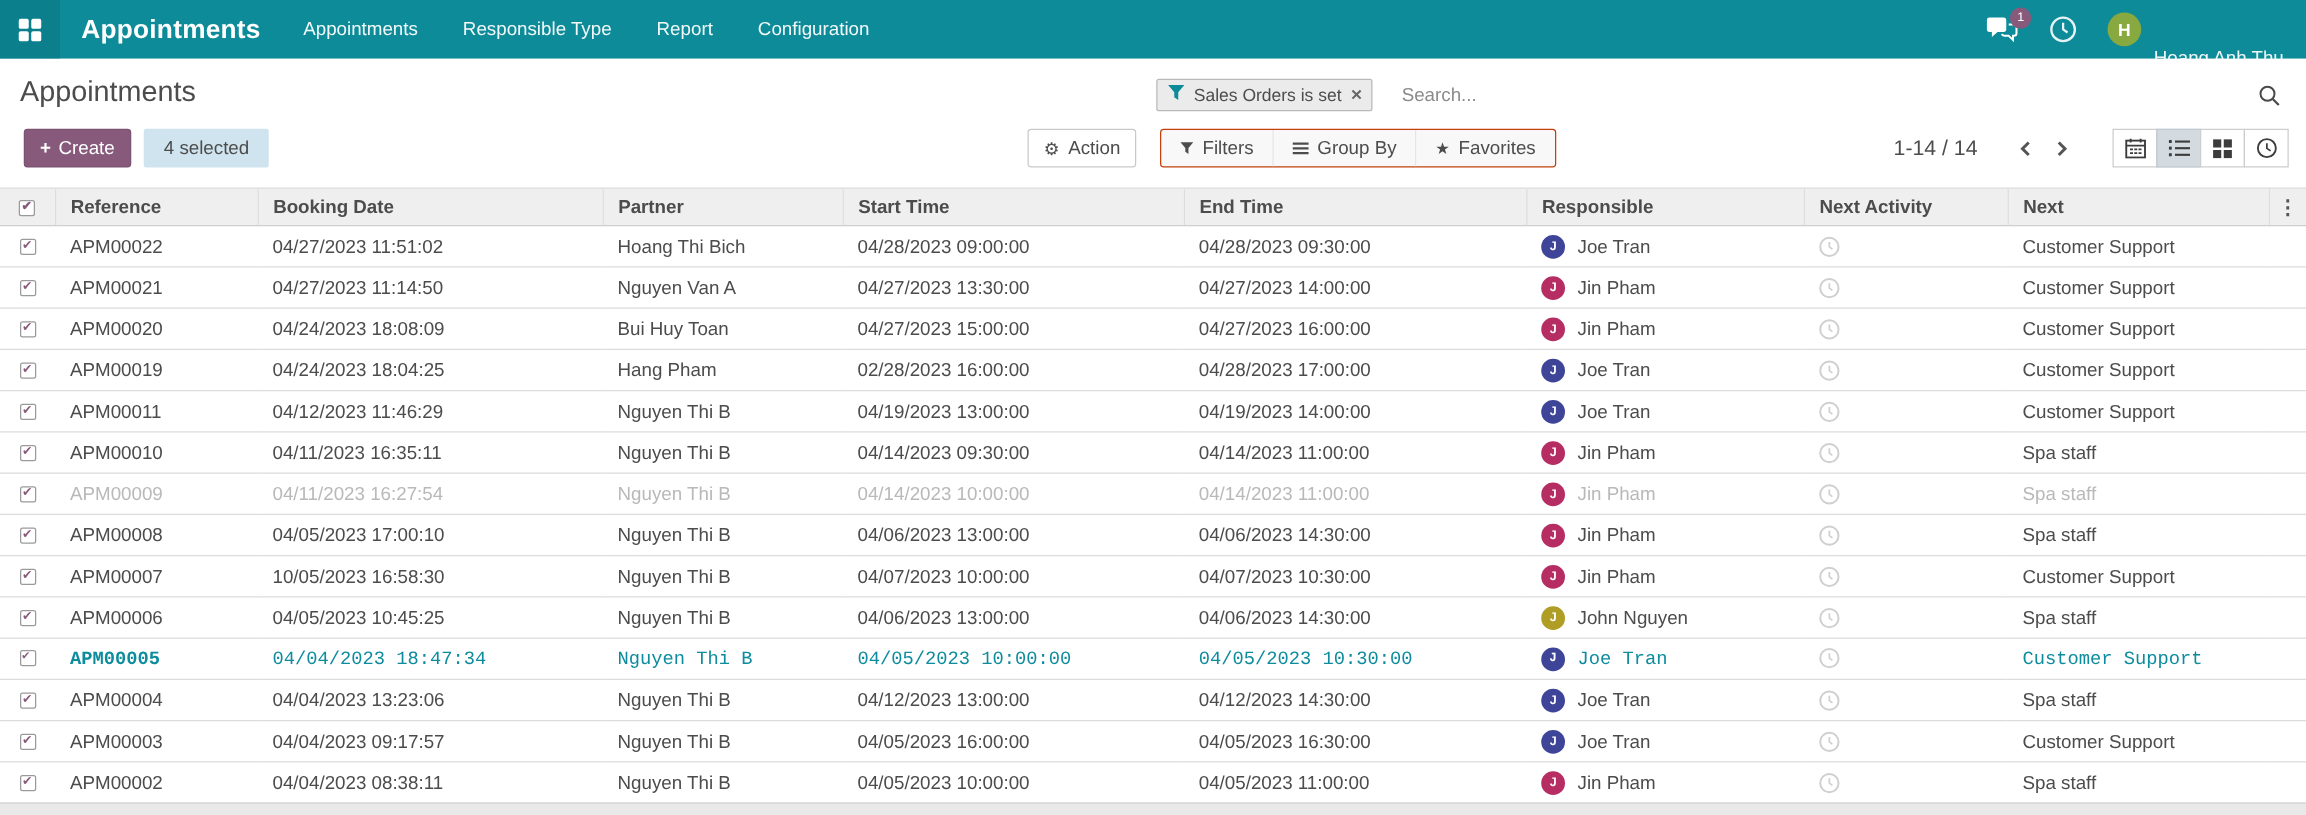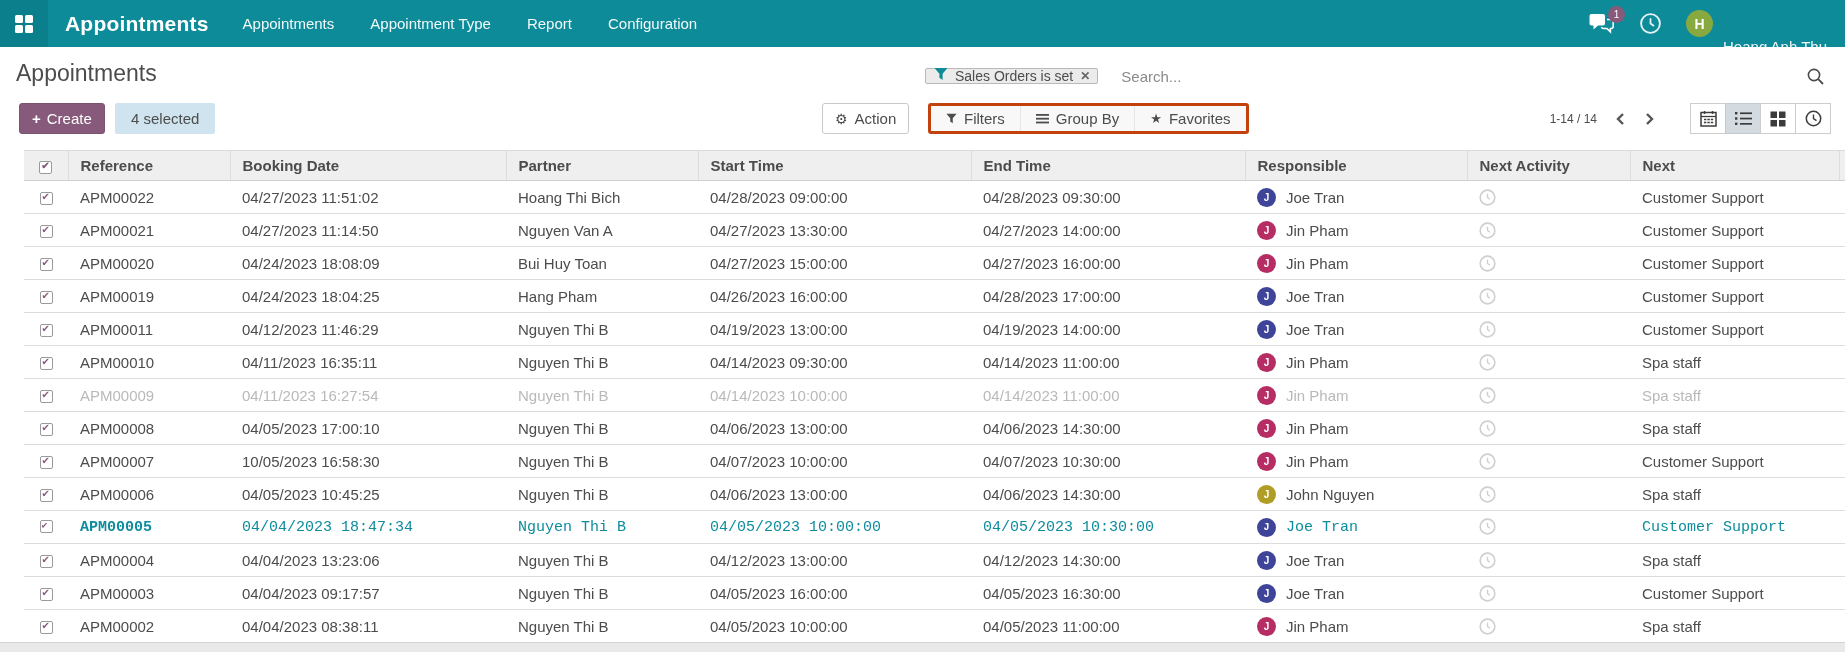--- a/index.html
+++ b/index.html
@@ -20,46 +20,46 @@
   .chat-badge { position:absolute; top:-7px; right:-10px; min-width:17px; height:17px; border-radius:50%; background:#875a7b; color:#fff; font-size:10px; display:flex; align-items:center; justify-content:center; }
   .tb-clock { cursor:pointer; display:flex; }
   .user-wrap { display:flex; align-items:center; gap:10px; cursor:pointer; }
   .user-avatar { width:27px; height:27px; border-radius:50%; background:#87a940; color:#fff; font-size:14px; font-weight:700; display:flex; align-items:center; justify-content:center; }
   .user-name { color:#eef7f8; font-size:15px;margin-top:45px; }
 
   
   .control-panel { position:absolute; top:47px; left:0; width:100%; height:103px; background:#fff; }
   .cp-title { position:absolute; left:16px; top:13px; font-size:23px; color:#4c4c4c; }
   .searchbar { position:absolute; left:925px; top:15px; width:906px; height:28px; display:flex; align-items:center; }
-  .facet { display:inline-flex; align-items:center; height:16px; background:#ebebeb; border:1px solid #b9b9b9; border-radius:2px; padding:0 7px 0 8px; gap:7px; }
+  .facet { display:inline-flex; align-items:center; height:26px; background:#ebebeb; border:1px solid #b9b9b9; border-radius:2px; padding:0 7px 0 8px; gap:7px; }
   .facet-label { font-size:14px; color:#4c4c4c; white-space:nowrap; }
   .facet-x { font-size:12px; font-weight:700; color:#666; cursor:pointer; line-height:1; }
   .search-input { flex:1; border:none; outline:none; font-size:15px; color:#4c4c4c; padding-left:23px; font-family:"Liberation Sans",sans-serif; background:transparent; }
   .search-input::placeholder { color:#8b8b8b; }
   .magnifier { cursor:pointer; display:flex; margin-right:6px; }
 
   .cp-row2 { position:absolute; top:56px; left:0; width:100%; height:31px; }
   .btn-create { position:absolute; left:19px; top:0; height:31px; background:#875a7b; color:#fff; border:1px solid #7c5271; border-radius:3px; font-size:15px; padding:0 12px; display:inline-flex; align-items:center; gap:6px; cursor:pointer; }
   .btn-create .plus { font-size:15px; font-weight:700; }
   .badge-selected { position:absolute; left:115px; top:0; height:31px; background:#cfe4ee; color:#4c4c4c; font-size:15px; padding:0 16px; display:inline-flex; align-items:center; border-radius:2px; }
   .btn-action { position:absolute; left:822px; top:0; height:31px; background:#fff; border:1px solid #c9c9c9; border-radius:3px; color:#4c4c4c; font-size:15px; padding:0 12px; display:inline-flex; align-items:center; gap:7px; cursor:pointer; }
   .gear { font-size:14px; }
-  .filter-group { position:absolute; left:928px; top:0; height:31px; display:flex; align-items:stretch; background:#f8f8f8; border:3px solid #c2410c; border-radius:3px; }
+  .filter-group { position:absolute; left:928px; top:0; height:31px; display:flex; align-items:stretch; background:#f8f8f8; border:1px solid #c2410c; border-radius:3px; }
   .fg-btn { display:inline-flex; align-items:center; gap:7px; font-size:15px; color:#4c4c4c; padding:0 15px; cursor:pointer; border-right:1px solid #e6e6e6; }
   .fg-btn:last-child { border-right:none; }
   .star { font-size:13px; color:#4c4c4c; }
   .right-cluster { position:absolute; right:14px; top:0; height:31px; display:flex; align-items:center; }
-  .pager-text { font-size:12px; color:#4c4c4c; margin-right:8px; }
+  .pager-text { font-size:17px; color:#4c4c4c; margin-right:23px; }
   .pager-prev, .pager-next { cursor:pointer; display:flex; padding:0 9px; }
   .view-switcher { display:flex; margin-left:26px; }
   .vs-tile { width:36px; height:31px; border:1px solid #cdcdcd; margin-left:-1px; display:flex; align-items:center; justify-content:center; background:#fff; cursor:pointer; }
   .vs-tile.active { background:#d3dae0; border-color:#c2c9cf; }
 
   
-  .listview { position:absolute; top:150px; left:0; width:1777px;margin-left:24px; }
+  .listview { position:absolute; top:150px; left:0; width:1777px; }
   table { border-collapse:collapse; table-layout:fixed; width:1845px; }
   thead th { height:30px; background:#efefef; border-top:1px solid #dadada; border-bottom:1px solid #cfcfcf; border-left:1px solid #dddddd; font-size:15px; font-weight:700; color:#4c4c4c; text-align:left; padding:0 0 0 12px; cursor:pointer; white-space:nowrap; }
   thead th:first-child { border-left:none; }
   tbody td { height:33px; border-bottom:1px solid #dcdcdc; font-size:15px; color:#4c4c4c; padding:0 0 0 12px; white-space:nowrap; overflow:hidden; background:#fff; }
   .col-cb { text-align:center; padding:0 !important; }
   .cb { width:13px; height:13px; border:1px solid #9a9a9a; border-radius:2px; background:#fff; display:inline-block; position:relative; vertical-align:middle; cursor:pointer; }
   .cb::after { content:"\2714"; position:absolute; left:1px; top:-2px; font-size:10px; color:#875a7b; }
   .resp { display:inline-flex; align-items:center; gap:10px; }
   .avatar { width:19px; height:19px; border-radius:50%; color:#fff; font-size:10px; font-weight:700; display:inline-flex; align-items:center; justify-content:center; flex:0 0 19px; }
   .col-act svg { vertical-align:middle; }
@@ -79,21 +79,21 @@
       <div class="apps-grid">
           <span></span>
           <span></span>
           <span></span>
           <span></span>
         </div>
     </div>
     <div class="brand">Appointments</div>
     <nav class="topnav">
       <span>Appointments</span>
-      <span>Appointment Type</span>
+      <span>Responsible Type</span>
       <span>Report</span>
       <span>Configuration</span>
     </nav>
     <div class="topbar-right">
       <div class="chat-wrap">
         <span>
           <svg width="26" height="22" viewBox="0 0 26 22">
             <path d="M2.5 1h11.5c1.2 0 2 .9 2 2v7.5c0 1.1-.8 2-2 2H9l-4.5 4v-4h-2c-1.2 0-2-.9-2-2V3c0-1.1.8-2 2-2z" fill="#fff"></path>
             <path d="M18 6.5h4c1.2 0 2.2.9 2.2 2v5c0 1.1-1 2-2.2 2h-.6v3.4l-3.6-3.4h-3.3c-1 0-1.8-.6-2-1.4" fill="none" stroke="#fff" stroke-width="1.6"></path>
           </svg>
@@ -299,21 +299,21 @@
                 <path d="M8 4.4V8l2.3 1.7" fill="none" stroke="#cfcfcf" stroke-width="1.3"></path>
               </svg></td>
             <td class="team">Customer Support</td>
             <td></td>
           </tr>
           <tr>
             <td class="col-cb"><span class="cb"></span></td>
             <td class="ref">APM00019</td>
             <td>04/24/2023 18:04:25</td>
             <td>Hang Pham</td>
-            <td>04/26/2023 16:00:00</td>
+            <td>02/28/2023 16:00:00</td>
             <td>04/28/2023 17:00:00</td>
             <td><span class="resp">
                 <span class="avatar" style="background:#3e4498">J</span>
                 <span class="resp-name">Joe Tran</span>
               </span></td>
             <td class="col-act"><svg width="17" height="17" viewBox="0 0 16 16">
                 <circle cx="8" cy="8" r="6.9" fill="none" stroke="#cfcfcf" stroke-width="1.5"></circle>
                 <path d="M8 4.4V8l2.3 1.7" fill="none" stroke="#cfcfcf" stroke-width="1.3"></path>
               </svg></td>
             <td class="team">Customer Support</td>

